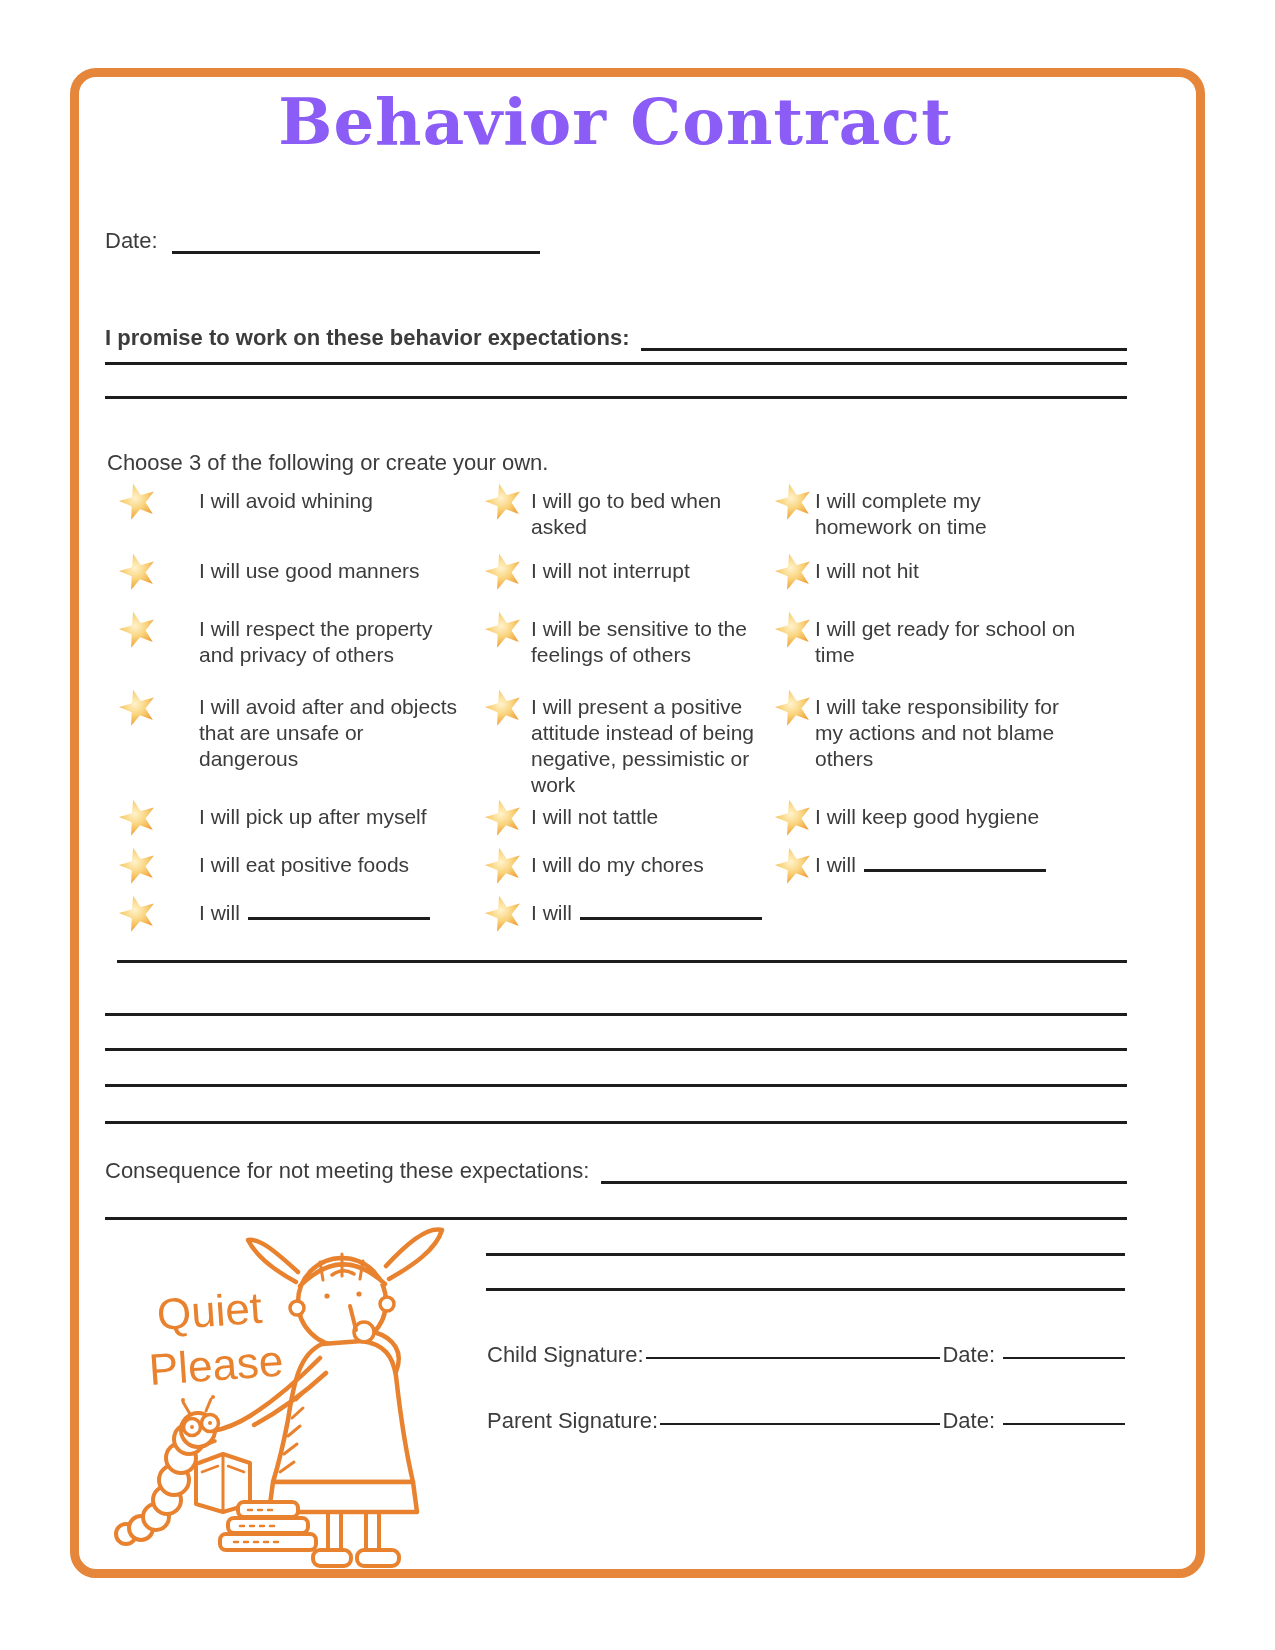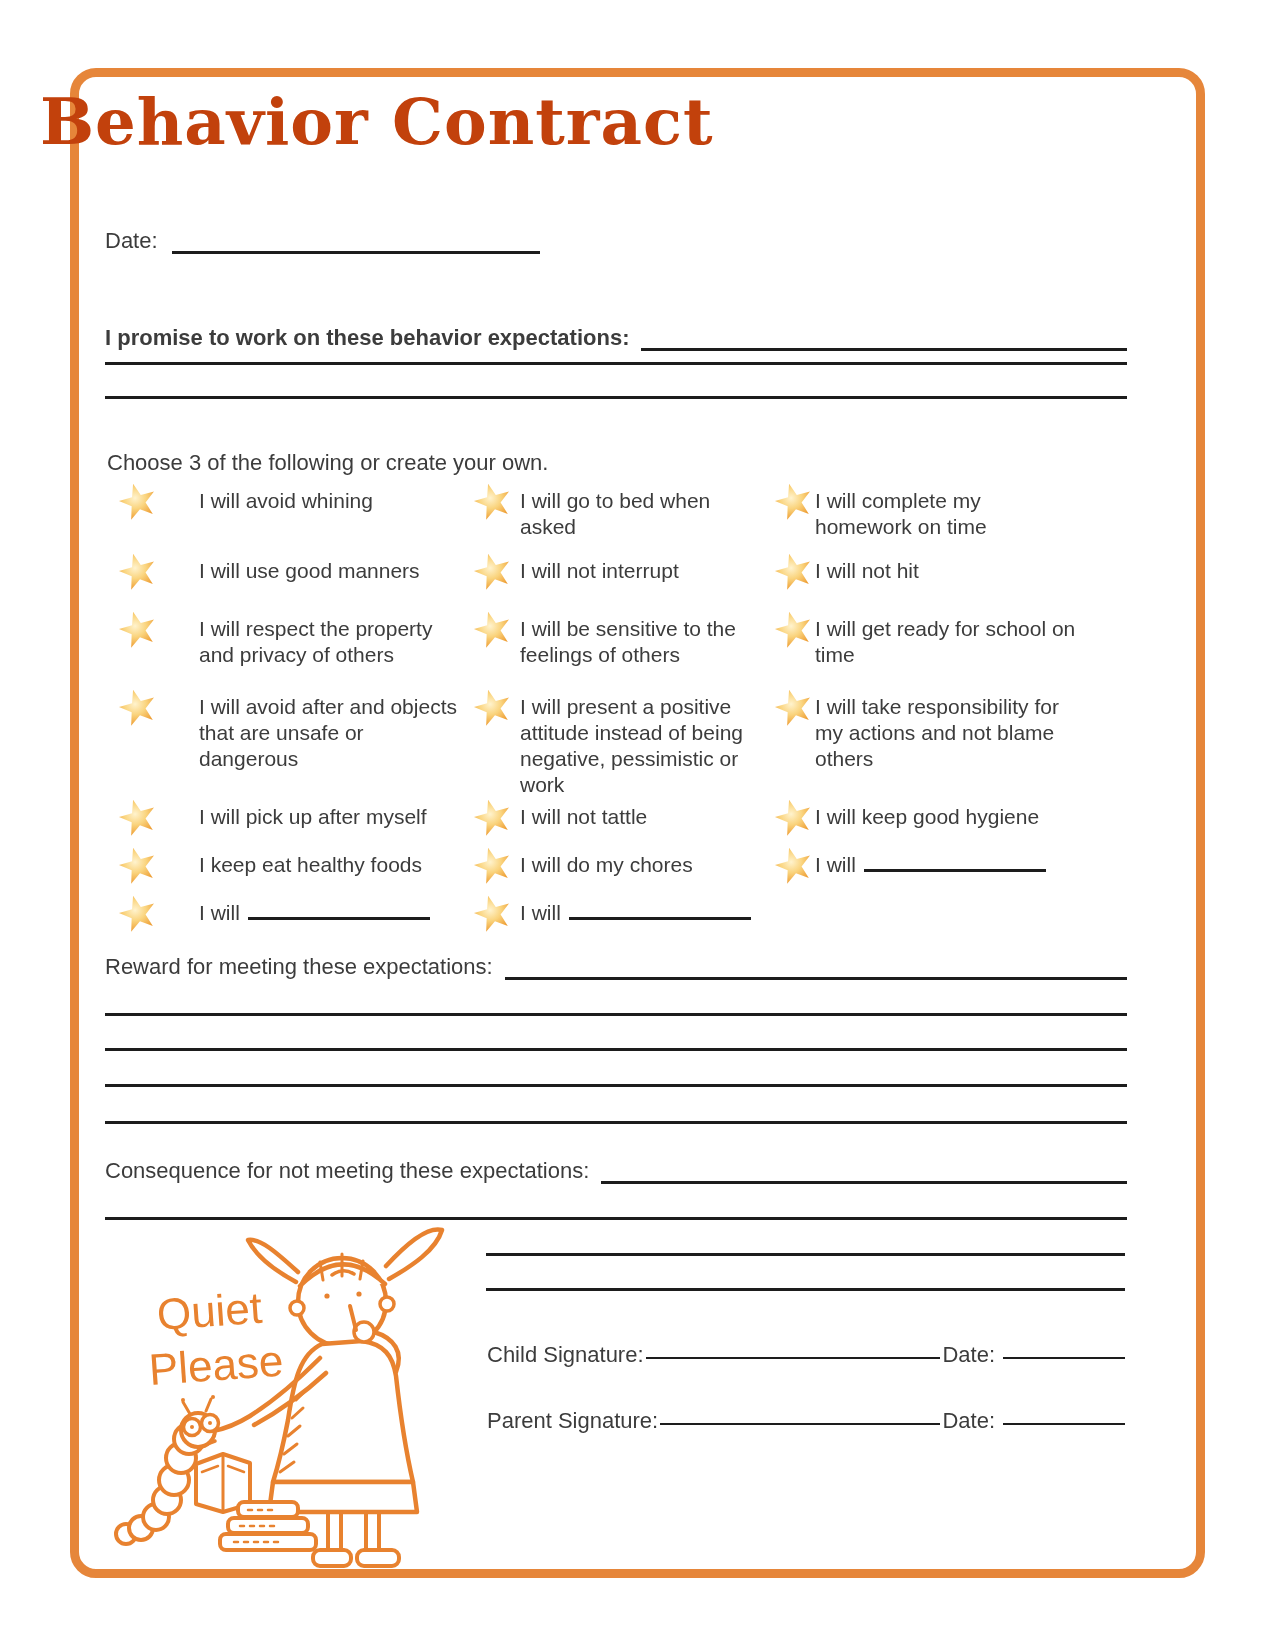--- a/index.html
+++ b/index.html
@@ -5,37 +5,37 @@
   html,body{margin:0;padding:0;background:#ffffff;}
   .page{
     position:relative;width:1275px;height:1650px;background:#fff;
     font-family:"Liberation Sans","DejaVu Sans",sans-serif;color:#3C3C3C;overflow:hidden;
   }
   .frame{
     position:absolute;left:70px;top:68px;width:1135px;height:1510px;
     box-sizing:border-box;border:9px solid #E6863A;border-radius:26px;
   }
   .title{
-    position:absolute;left:40px;top:84px;width:1150px;margin:0;
+    position:absolute;left:40px;top:84px;width:1150px;margin:0;text-align:center;
     font-family:"DejaVu Serif","Liberation Serif",serif;font-weight:700;
-    font-size:64px;letter-spacing:1px;color:#c2410c;
+    font-size:64px;letter-spacing:1px;color:#8b5cf6;
   }
   .row{position:absolute;display:flex;align-items:flex-end;}
   .lbl{font-size:22px;white-space:nowrap;}
   .fill-line{display:inline-block;border-bottom:3px solid #1D1D1D;height:6px;}
   .rule{position:absolute;height:0;border-top:3px solid #1D1D1D;}
   .grow{flex:1;margin-left:12px;}
   
   .star-grid{position:absolute;left:117px;top:488px;width:1008px;height:460px;font-size:21px;}
   .xrow{position:absolute;left:0;width:100%;}
   .cell{position:absolute;display:flex;align-items:flex-start;}
   .cell .star{flex-shrink:0;margin-top:-6px;}
   .itext{display:inline-block;line-height:26px;}
   .c0{left:0;}   .c0 .itext{margin-left:40px;width:262px;}
-  .c1{left:355px;} .c1 .itext{margin-left:6px;width:240px;}
+  .c1{left:366px;} .c1 .itext{margin-left:6px;width:240px;}
   .c2{left:656px;} .c2 .itext{width:268px;}
   .item-blank{display:inline-block;width:182px;height:16px;border-bottom:3px solid #1D1D1D;margin-left:8px;}
   
   .sig-row{position:absolute;display:flex;align-items:center;font-size:22px;}
   .sig-line{border-bottom:2.5px solid #1D1D1D;height:5px;}
   .illu-caption{font-family:"Liberation Sans",sans-serif;font-size:44px;fill:#E8822F;}
 </style>
 </head>
 <body>
 
@@ -167,21 +167,21 @@
             <polygon points="20,1 24.5,13.9 38.1,14.1 27.2,22.4 31.2,35.4 20,27.6 8.8,35.4 12.8,22.4 1.9,14.1 15.5,13.9" transform="rotate(-15 20 20)" fill="url(#starGrad)"></polygon>
           </svg>
           <span class="itext"><span>I will keep good hygiene</span></span>
         </div>
       </div>
       <div class="xrow" style="top: 364px;">
         <div class="cell c0">
           <svg class="star" width="42" height="40" viewBox="0 0 40 40">
             <polygon points="20,1 24.5,13.9 38.1,14.1 27.2,22.4 31.2,35.4 20,27.6 8.8,35.4 12.8,22.4 1.9,14.1 15.5,13.9" transform="rotate(-15 20 20)" fill="url(#starGrad)"></polygon>
           </svg>
-          <span class="itext"><span>I keep eat healthy foods</span></span>
+          <span class="itext"><span>I will eat positive foods</span></span>
         </div>
         <div class="cell c1">
           <svg class="star" width="42" height="40" viewBox="0 0 40 40">
             <polygon points="20,1 24.5,13.9 38.1,14.1 27.2,22.4 31.2,35.4 20,27.6 8.8,35.4 12.8,22.4 1.9,14.1 15.5,13.9" transform="rotate(-15 20 20)" fill="url(#starGrad)"></polygon>
           </svg>
           <span class="itext"><span>I will do my chores</span></span>
         </div>
         <div class="cell c2">
           <svg class="star" width="42" height="40" viewBox="0 0 40 40">
             <polygon points="20,1 24.5,13.9 38.1,14.1 27.2,22.4 31.2,35.4 20,27.6 8.8,35.4 12.8,22.4 1.9,14.1 15.5,13.9" transform="rotate(-15 20 20)" fill="url(#starGrad)"></polygon>
@@ -199,21 +199,20 @@
         <div class="cell c1">
           <svg class="star" width="42" height="40" viewBox="0 0 40 40">
             <polygon points="20,1 24.5,13.9 38.1,14.1 27.2,22.4 31.2,35.4 20,27.6 8.8,35.4 12.8,22.4 1.9,14.1 15.5,13.9" transform="rotate(-15 20 20)" fill="url(#starGrad)"></polygon>
           </svg>
           <span class="itext"><span>I will</span><span class="item-blank"></span></span>
         </div>
       </div>
     </div>
 
   <div class="row" style="left:105px;top:954px;width:1022px;">
-    <span class="lbl">Reward for meeting these  expectations:</span>
     <span class="fill-line grow"></span>
   </div>
   <div class="rule" style="left:105px;top:1013px;width:1022px;"></div>
   <div class="rule" style="left:105px;top:1048px;width:1022px;"></div>
   <div class="rule" style="left:105px;top:1084px;width:1022px;"></div>
   <div class="rule" style="left:105px;top:1121px;width:1022px;"></div>
 
   <div class="row" style="left:105px;top:1158px;width:1022px;text-align:right;">
     <span class="lbl">Consequence for not meeting these   expectations:</span>
     <span class="fill-line grow"></span>

